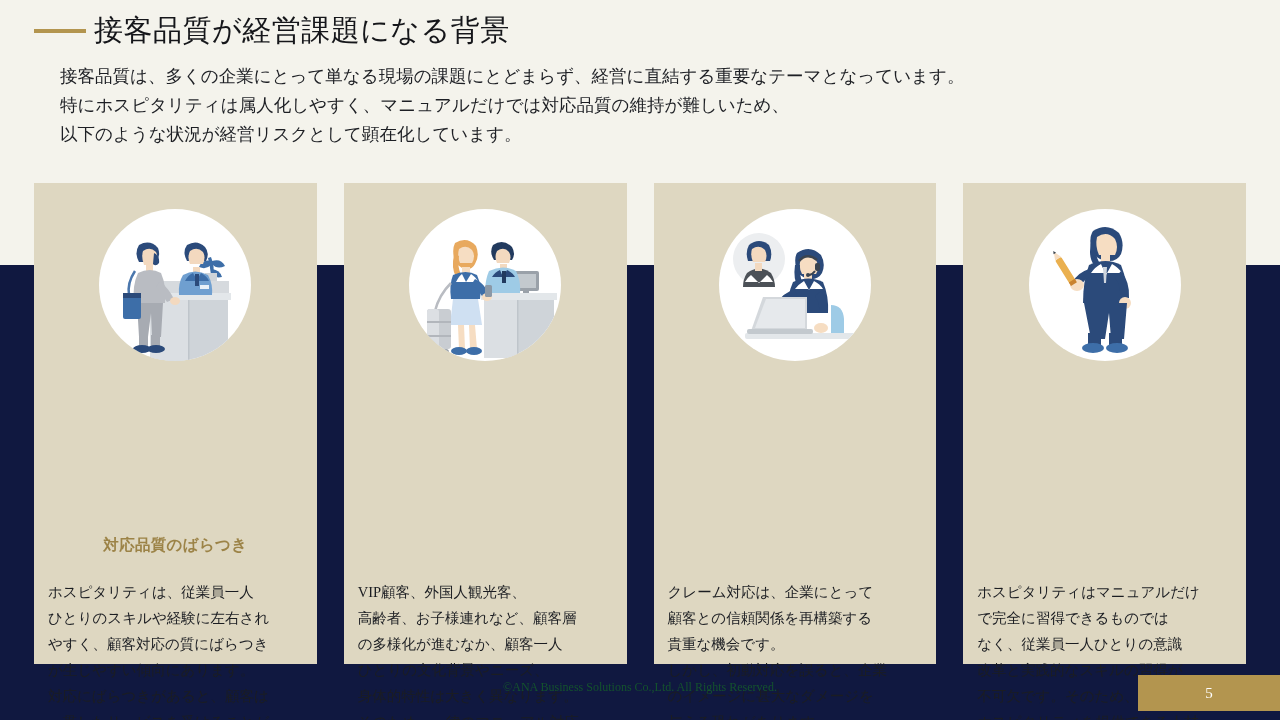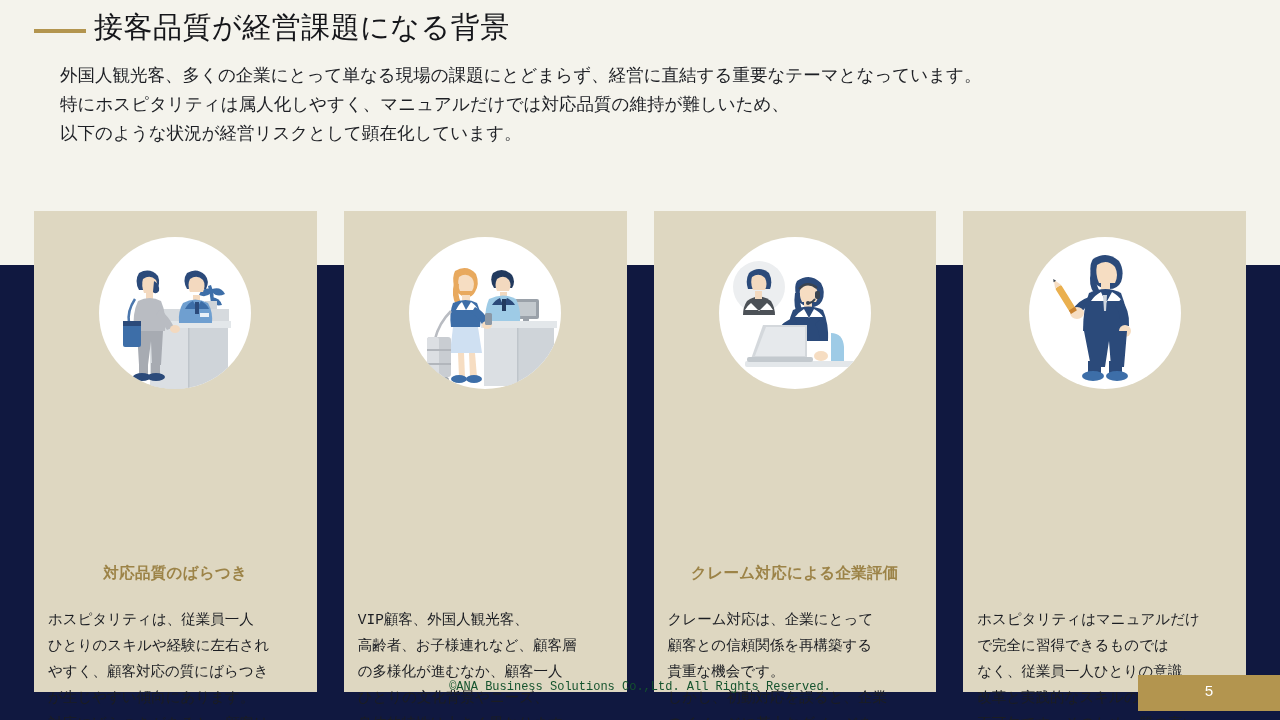--- a/index.html
+++ b/index.html
@@ -6,21 +6,21 @@
     margin: 0;
     padding: 0;
     background: #ffffff;
   }
   .slide {
     position: relative;
     width: 1280px;
     height: 720px;
     overflow: hidden;
     background: #f4f3ec;
-    font-family: Liberation Mono, monospace;
+    font-family: Liberation Serif, serif;
   }
 
   
   .navy-band {
     position: absolute;
     left: 0;
     top: 265px;
     width: 1280px;
     height: 455px;
     background: #101840;
@@ -70,21 +70,20 @@
     gap: 27px;
     z-index: 2;
   }
   .card {
     position: relative;
     width: 283px;
     height: 481px;
     background: #ded7c1;
     box-sizing: border-box;
     padding: 0;
-    margin-top: 28px;
   }
   .card-figure {
     position: absolute;
     left: 50%;
     top: 26px;
     transform: translateX(-50%);
     width: 152px;
     height: 152px;
     border-radius: 50%;
     background: #ffffff;
@@ -152,21 +151,21 @@
 </style>
 </head>
 <body>
 
 <div class="slide">
 
   <div class="navy-band"></div>
 
   <div class="title-rule"></div>
   <div class="slide-title">接客品質が経営課題になる背景</div>
-  <div class="lead">外国人観光客、多くの企業にとって単なる現場の課題にとどまらず、経営に直結する重要なテーマとなっています。
+  <div class="lead">接客品質は、多くの企業にとって単なる現場の課題にとどまらず、経営に直結する重要なテーマとなっています。
 特にホスピタリティは属人化しやすく、マニュアルだけでは対応品質の維持が難しいため、
 以下のような状況が経営リスクとして顕在化しています。</div>
 
   <div class="cards">
 
     <div class="card">
       <div class="card-figure">
         <svg viewBox="0 0 152 152" xmlns="http://www.w3.org/2000/svg">
 
           <g fill="#3d6ea8">
@@ -315,21 +314,20 @@
           <ellipse cx="58" cy="98" rx="7" ry="5" fill="#f6ddc2"></ellipse>
 
           <path d="M102 82 q8 10 6 22 l-8 0 q1 -10 -4 -17z" fill="#2b4a7a"></path>
           <ellipse cx="102" cy="119" rx="7" ry="5" fill="#f6ddc2"></ellipse>
 
           <path d="M32 122 l12 -34 l44 0 l0 34 z" fill="#d4d8dc"></path>
           <path d="M36 119 l11 -29 l39 0 l0 29 z" fill="#e6e9ec"></path>
           <rect x="28" y="120" width="66" height="5" rx="2" fill="#c3c9ce"></rect>
         </svg>
       </div>
-      <div class="card-title">クレーム対応による企業評価</div>
       <div class="card-body">クレーム対応は、企業にとって
 顧客との信頼関係を再構築する
 貴重な機会です。
 しかし、初動対応を誤ると、企業
 のイメージに甚大なダメージを
 与える恐れがあります。
 ホスピタリティの欠如した対応
 は、顧客の不満を増幅させ、
 企業イメージを著しく低下させる
 可能性があります。</div>

